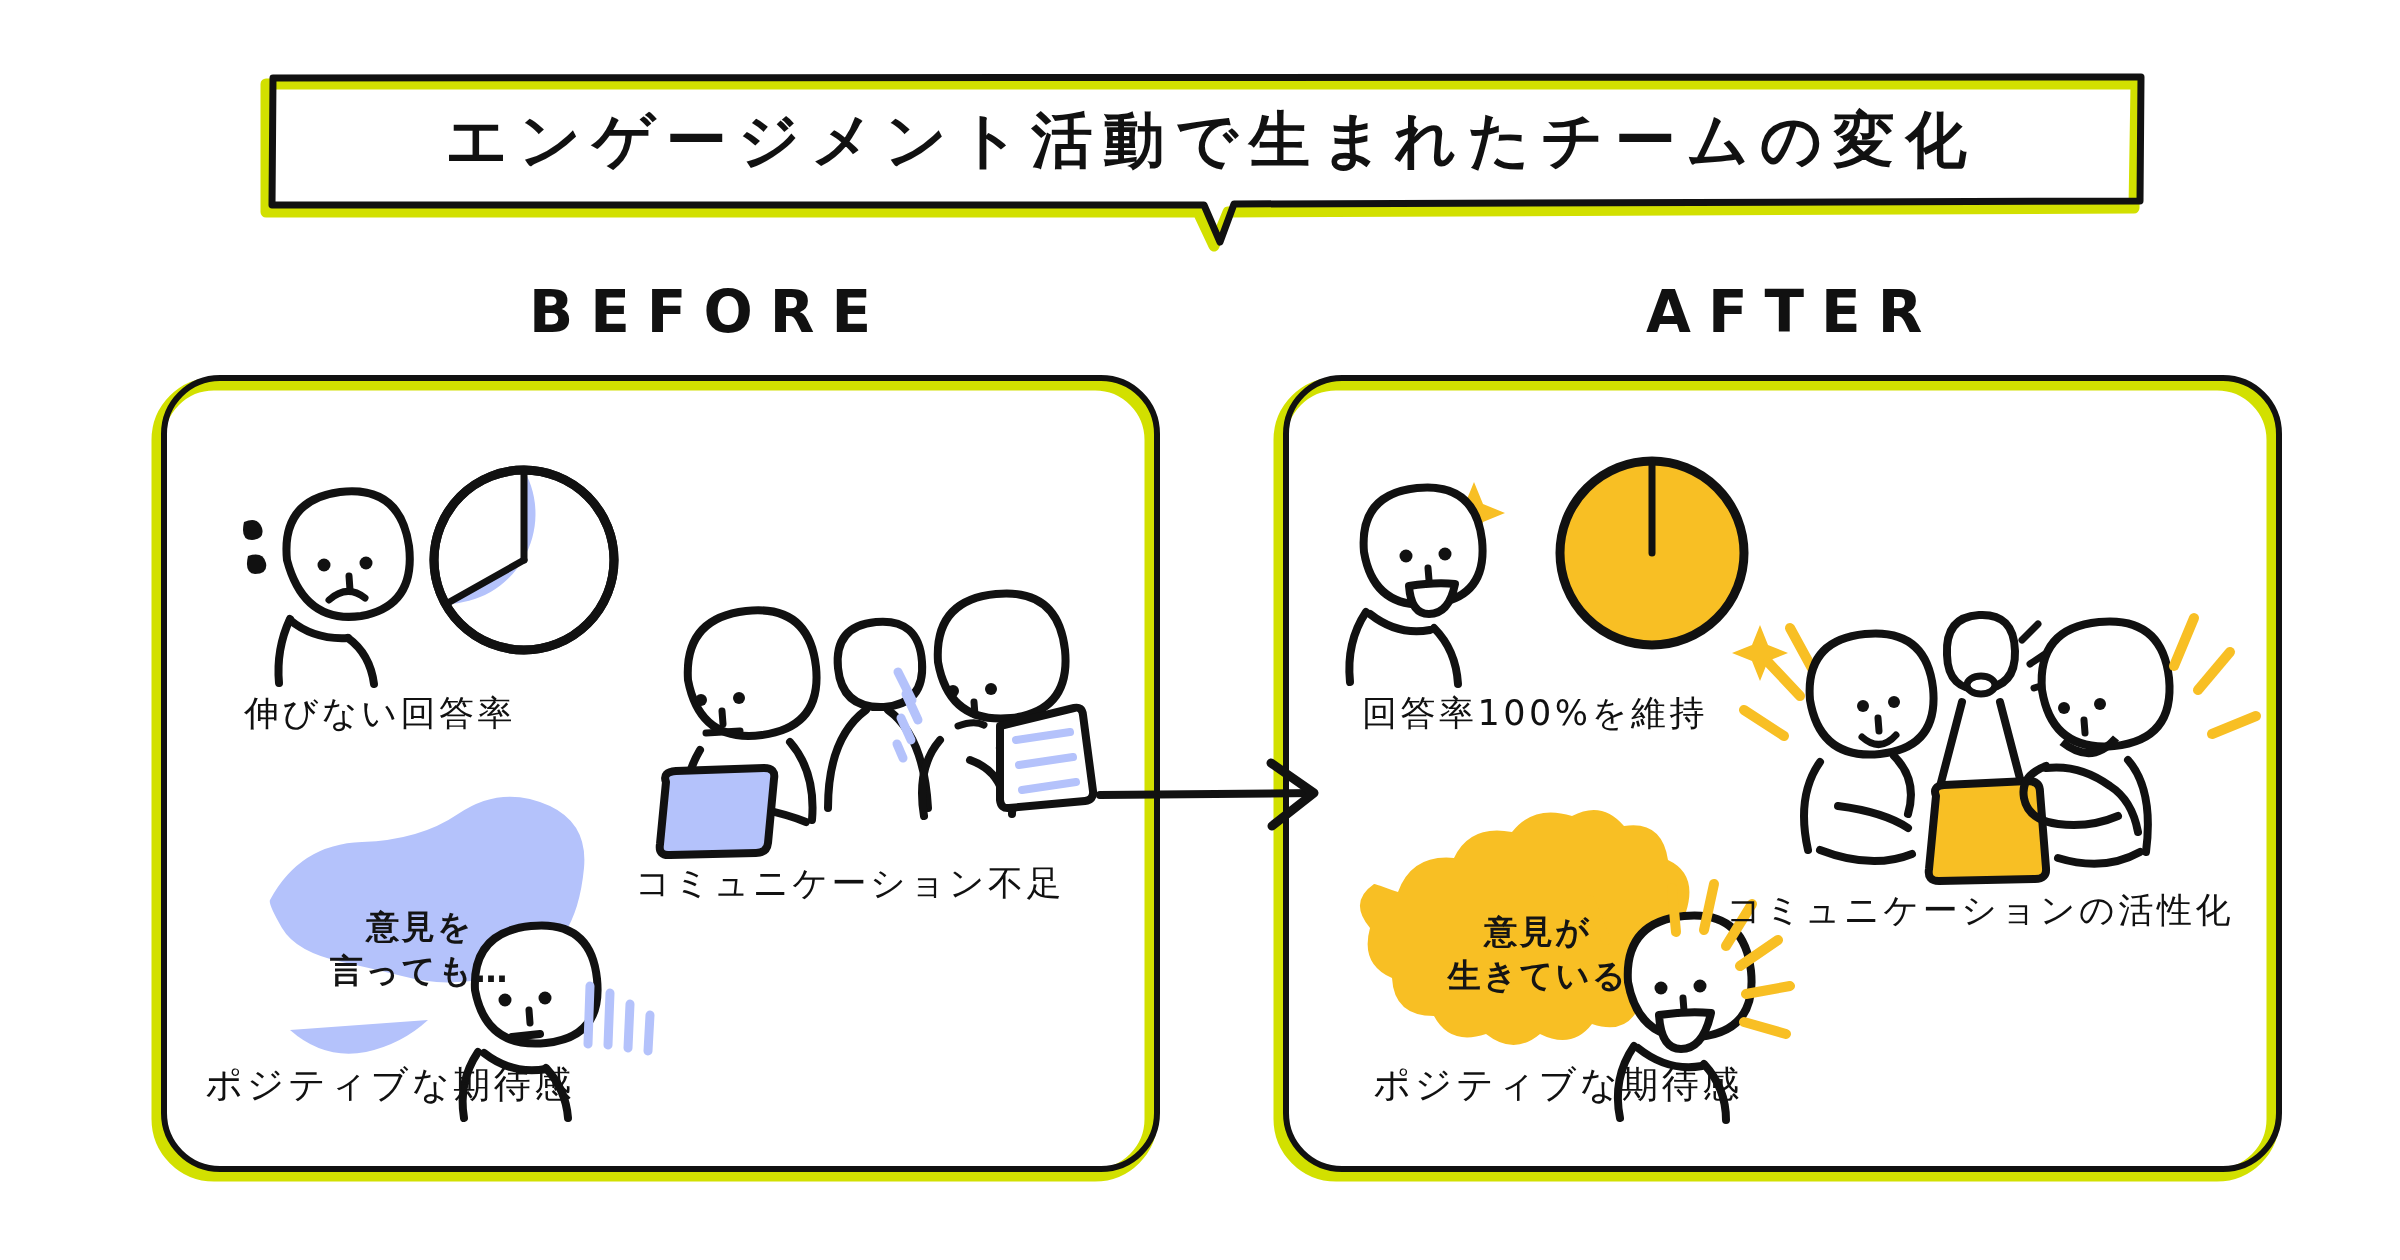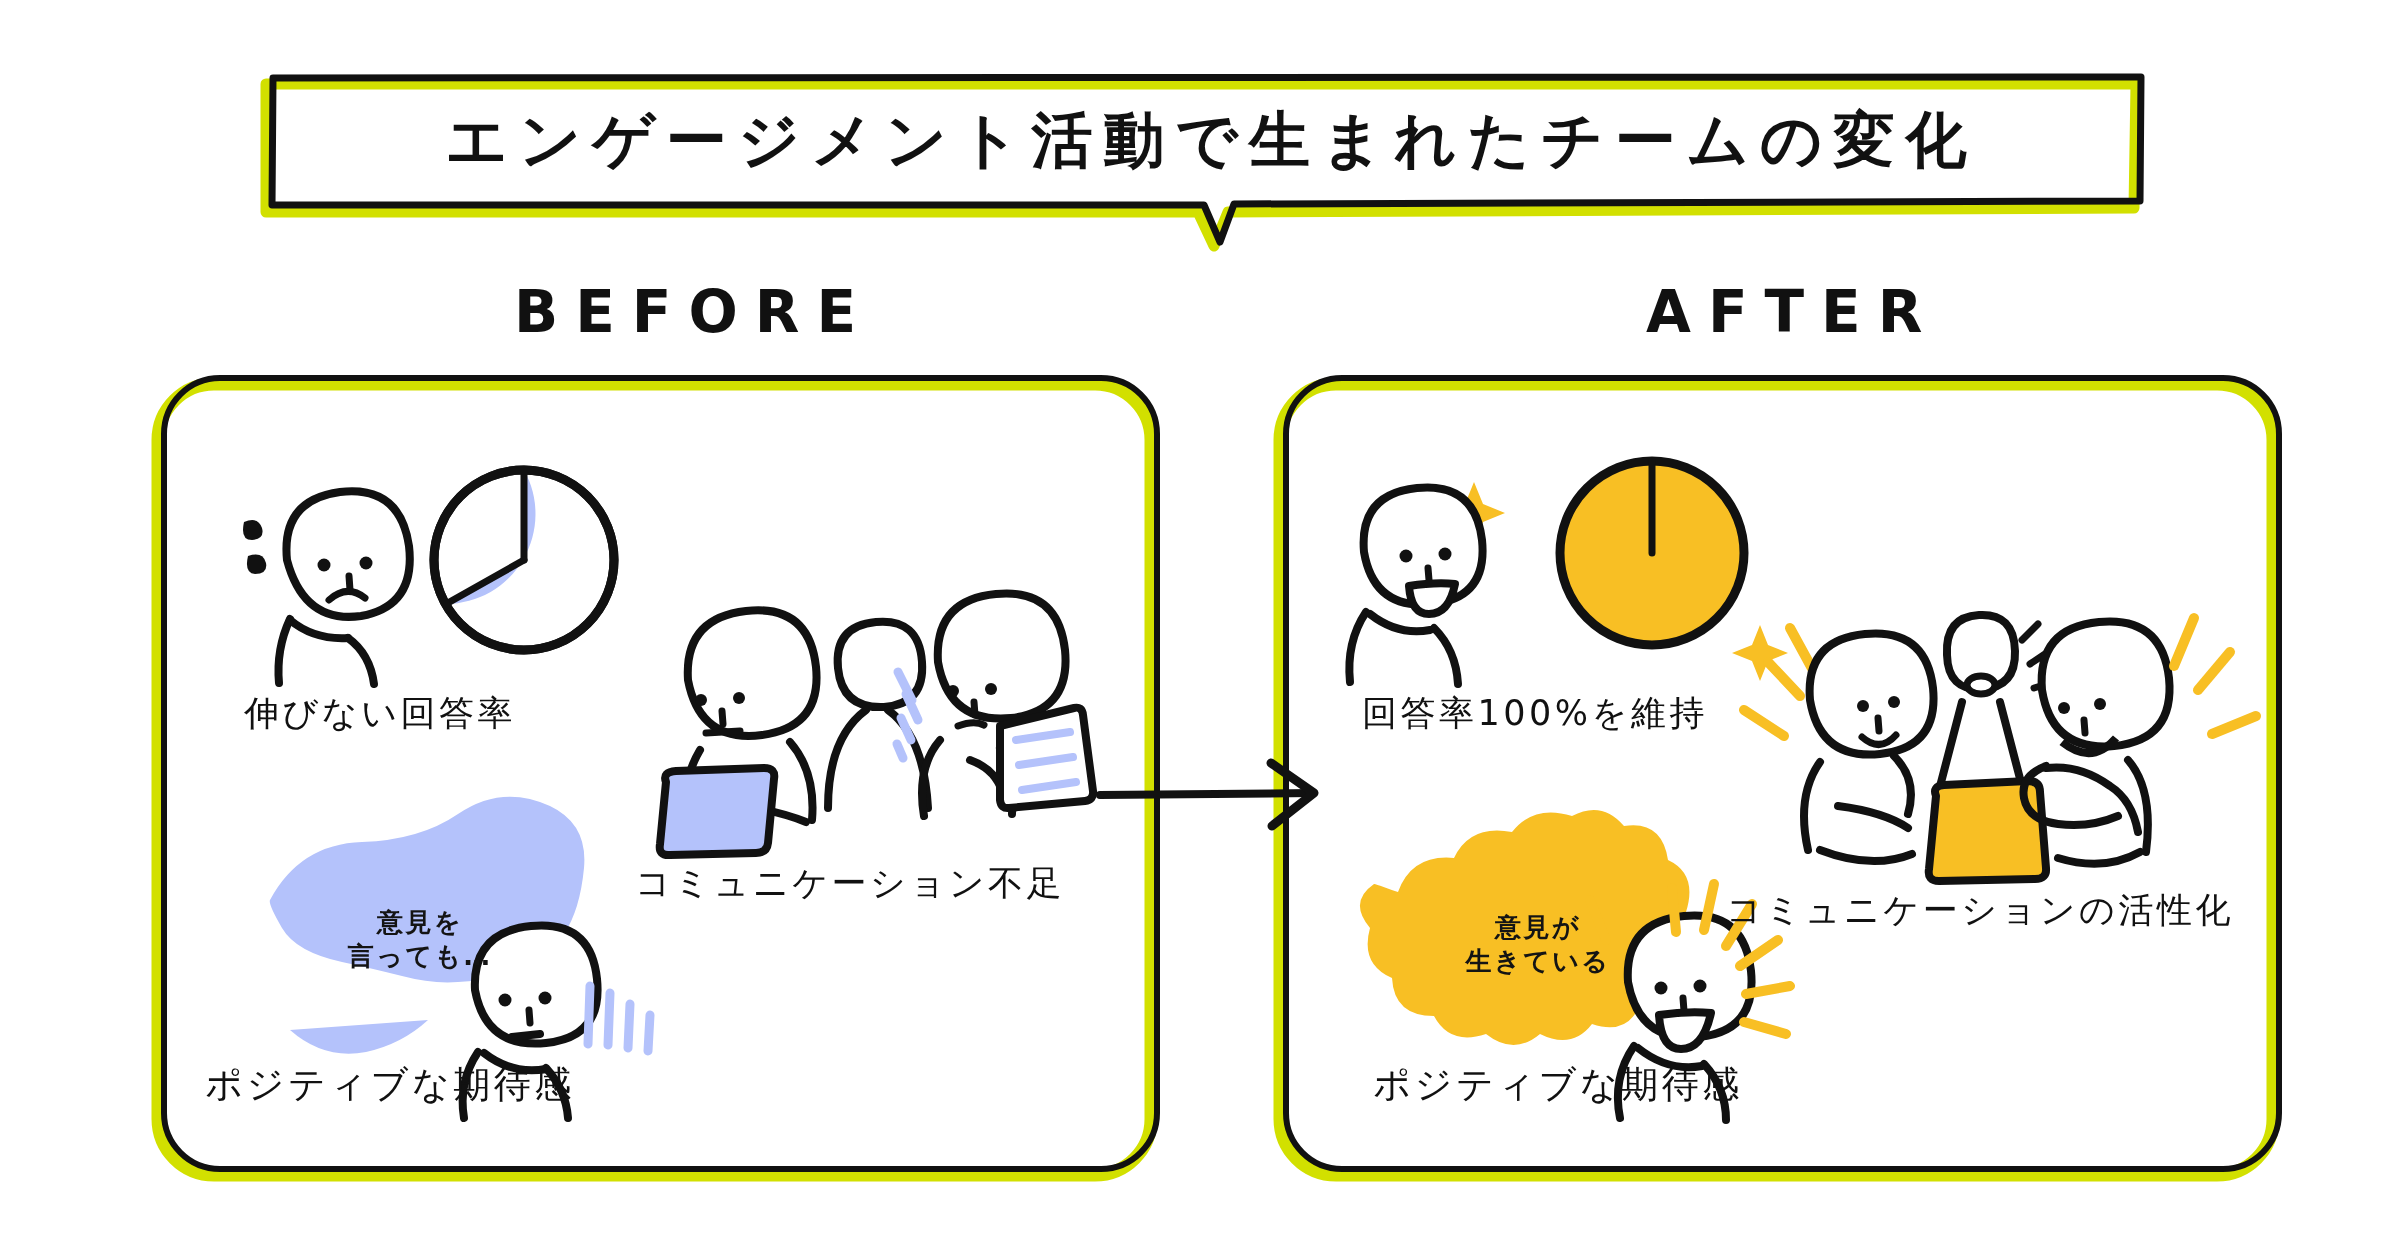--- a/index.html
+++ b/index.html
@@ -52,41 +52,41 @@
   .ba-head {
     position: absolute;
     font-family: "DejaVu Sans", "Liberation Sans", sans-serif;
     font-size: 58px;
     font-weight: 900;
     color: #111111;
     letter-spacing: 17px;
     text-indent: 17px;
     white-space: nowrap;
   }
-  #head-before { left: 497px; top: 278px; }
+  #head-before { left: 512px; top: 278px; }
   #head-after  { left: 1629px; top: 278px; }
 
   
   .cap {
     position: absolute;
     font-family: "DejaVu Sans", "Liberation Sans", sans-serif;
     font-size: 35px;
     font-weight: 500;
     color: #111111;
     letter-spacing: 3.5px;
     white-space: nowrap;
     text-align: center;
   }
   .cap.big { font-size: 37px; }
 
   
   .bubble-text {
     position: absolute;
     font-family: "DejaVu Sans", "Liberation Sans", sans-serif;
-    font-size: 26px;
+    font-size: 33px;
     font-weight: 600;
     color: #141414;
     letter-spacing: 2.5px;
     line-height: 1.32;
     text-align: center;
     white-space: pre;
   }
 </style>
 </head>
 <body>

